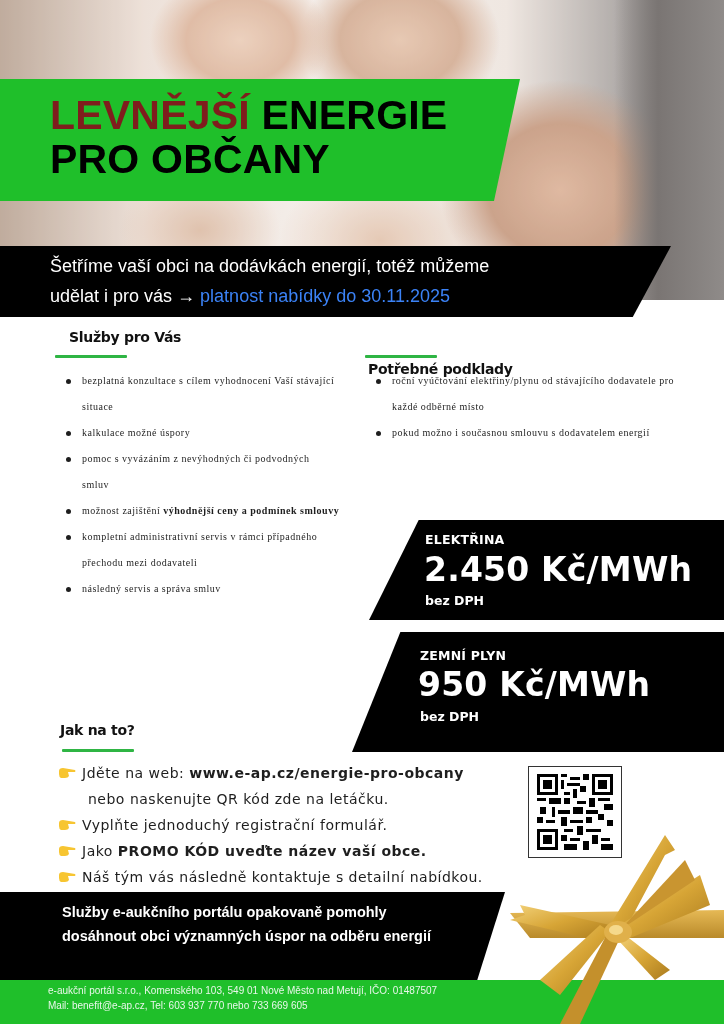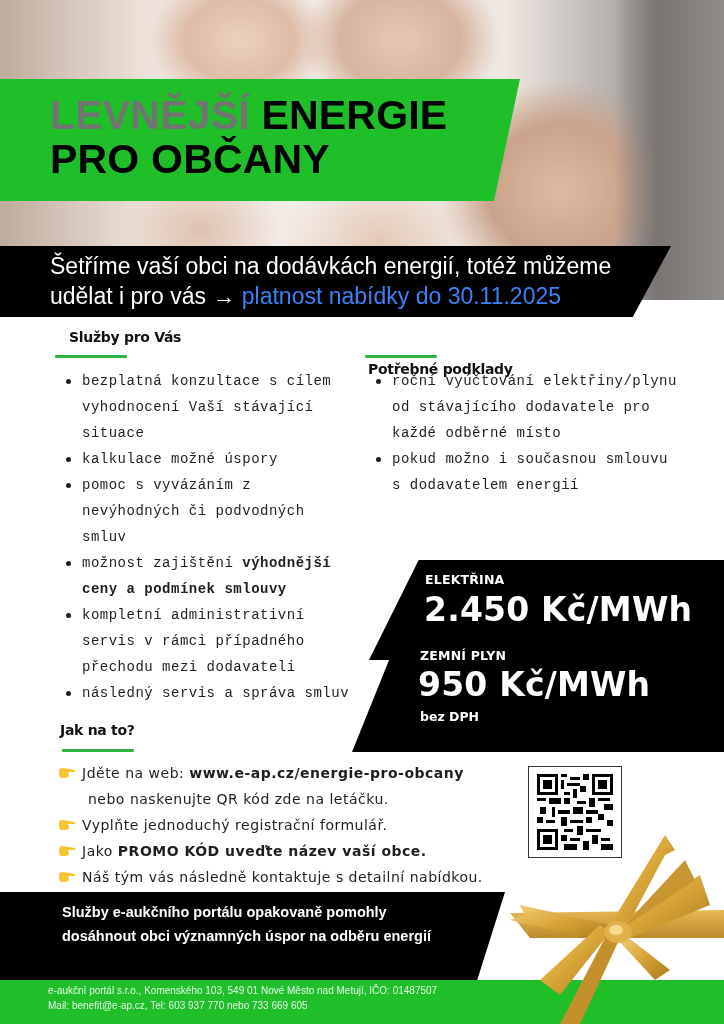--- a/index.html
+++ b/index.html
@@ -27,58 +27,58 @@
   .title-banner {
     position:absolute; left:0; top:79px; width:520px; height:122px;
     background:#1fbf2a;
     clip-path:polygon(0 0, 100% 0, 95% 100%, 0 100%);
   }
   .title {
     position:absolute; left:50px; top:93px;
     font-family:"Liberation Sans", sans-serif; font-weight:bold;
     font-size:41px; line-height:44px; letter-spacing:0.2px; color:#000;
   }
-  .title .white { color:#737373; }
+  .title .white { color:#7f1d1d; }
 
   
   .sub-banner {
     position:absolute; left:0; top:246px; width:671px; height:71px;
     background:#000;
     clip-path:polygon(0 0, 100% 0, 94.3% 100%, 0 100%);
   }
   .subtitle {
     position:absolute; left:50px; top:251px; width:600px;
-    font-family:"Liberation Sans", sans-serif; font-size:23px; line-height:30px; color:#fff;
+    font-family:"Liberation Sans", sans-serif; font-size:18px; line-height:30px; color:#fff;
   }
   .subtitle .red { color:#3b82f6; }
 
   
   .heading {
     position:absolute; font-family:"DejaVu Sans", sans-serif; font-weight:bold;
     font-size:14px; color:#111; letter-spacing:-0.3px;
   }
   .underline { position:absolute; height:3px; width:72px; background:#2fb544; border-radius:1px; }
 
   
   .list {
     position:absolute; list-style:none;
-    font-family:Liberation Mono, monospace; font-size:14px; line-height:26px; color:#1e1e1e; letter-spacing:0.5px;
+    font-family:Liberation Serif, serif; font-size:10px; line-height:26px; color:#1e1e1e; letter-spacing:0.5px;
   }
   .list li { position:relative; padding-left:20px; }
   .list li::before {
     content:""; position:absolute; left:4px; top:11px; width:5px; height:5px; border-radius:50%; background:#1e1e1e;
   }
   .list b { font-weight:bold; }
 
   
   .price-box {
     position:absolute; background:#000; color:#fff;
     clip-path:polygon(14% 0, 100% 0, 100% 100%, 0 100%);
   }
-  .price-box.el { left:369px; top:520px; width:355px; height:100px;margin-top:40px; }
+  .price-box.el { left:369px; top:520px; width:355px; height:100px; }
   .price-box.gas { left:352px; top:632px; width:372px; height:120px; clip-path:polygon(13% 0, 100% 0, 100% 100%, 0 100%); }
   .price-label { position:absolute; font-family:"DejaVu Sans", sans-serif; font-weight:bold; font-size:12.5px; letter-spacing:0.2px; }
   .price-value { position:absolute; font-family:"DejaVu Sans", sans-serif; font-weight:bold; font-size:33px; letter-spacing:0.2px; white-space:nowrap; }
   .price-note { position:absolute; font-family:"DejaVu Sans", sans-serif; font-weight:bold; font-size:12.5px; }
 
   
   .steps {
     position:absolute; left:58px; top:760px; list-style:none;
     font-family:"DejaVu Sans", sans-serif; font-size:14px; line-height:26px; color:#1e1e1e; letter-spacing:0.5px;
   }

